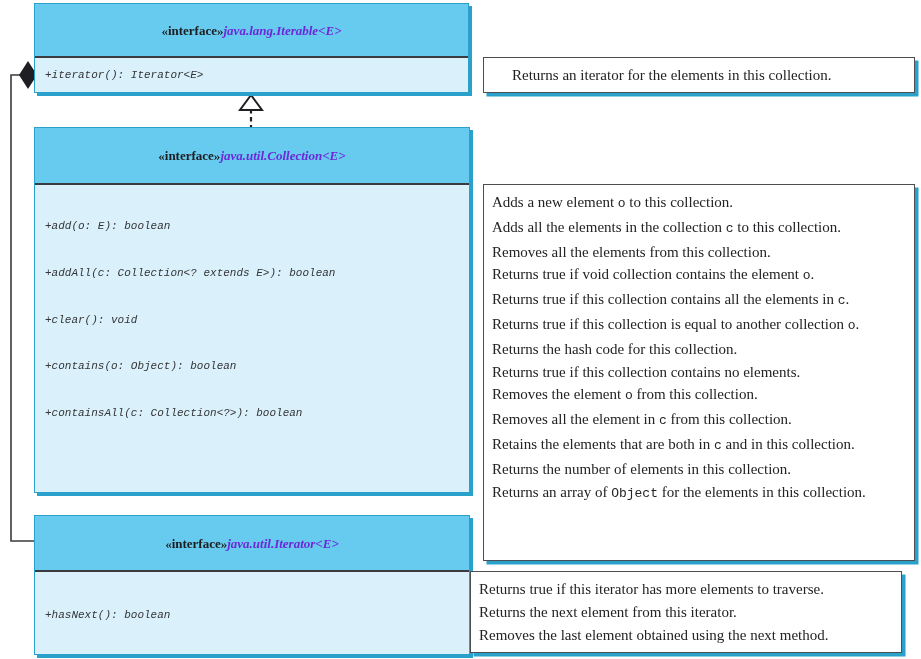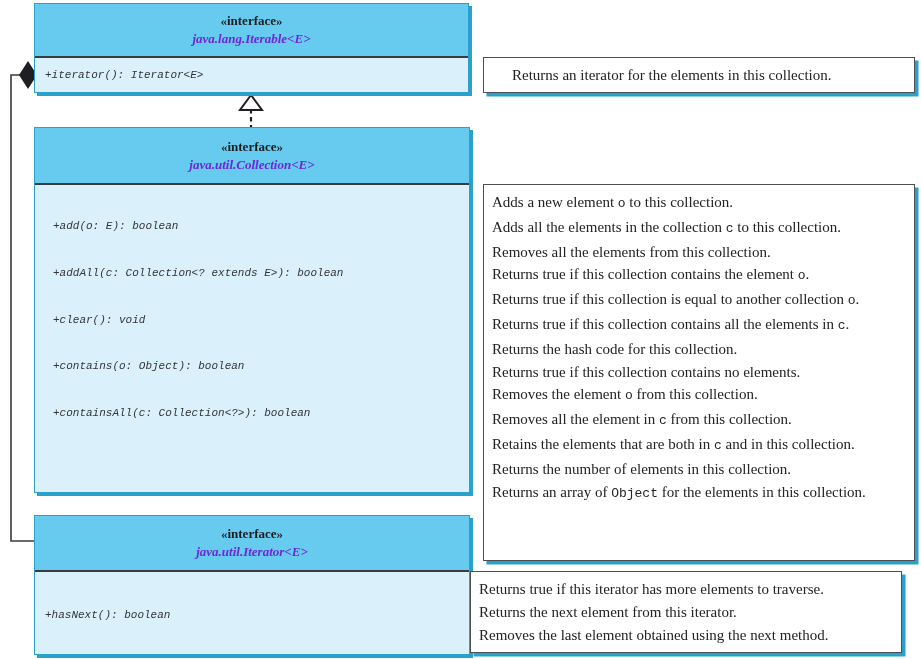--- a/index.html
+++ b/index.html
@@ -11,38 +11,38 @@
     position:absolute;
     background:#daf1fb;
     border:1px solid #29a1ca;
     box-shadow:3px 3px 0 #29a1ca;
     box-sizing:border-box;
     overflow:hidden;
   }
   .uml-header{
     background:#66cbee;
     border-bottom:2px solid #3a3b3e;
-    display:flex;flex-direction:column;justify-content:center;align-items:center;
+    display:flex;flex-direction:row;justify-content:center;align-items:center;
     box-sizing:border-box;
   }
   .stereotype{
     font-family:"Liberation Serif",serif;
     font-weight:bold;font-size:13px;line-height:17px;color:#1d1d20;
   }
   .iface-name{
     font-family:"Liberation Serif",serif;
     font-weight:bold;font-style:italic;font-size:13px;line-height:19px;color:#6d28d9;
   }
   .uml-methods{
     font-family:"Liberation Mono",monospace;
     font-style:italic;font-size:11px;color:#333436;
     white-space:pre;
   }
   .method{padding-left:10px;}
-  .methods-collection .method{line-height:22.8px;margin-left:8px;}
+  .methods-collection .method{line-height:22.8px;}
   .methods-iterator .method{line-height:23px;}
   .single-method-row{display:flex;align-items:center;height:100%;}
 
   .note-box{
     position:absolute;
     background:#ffffff;
     border:1.5px solid #4d4e52;
     box-shadow:3.5px 3.5px 0 #29a1ca;
     box-sizing:border-box;
     font-size:15px;color:#232325;
@@ -101,23 +101,23 @@
       
       
       
     </div>
   </div>
 
   <div class="note-box notes-collection pad-top-6" style="left:483px;top:184px;width:432px;height:377px;">
     <div class="note-line"><span>Adds a new element </span><span class="mono">o</span><span> to this collection.</span></div>
     <div class="note-line"><span>Adds all the elements in the collection </span><span class="mono">c</span><span> to this collection.</span></div>
     <div class="note-line"><span>Removes all the elements from this collection.</span></div>
-    <div class="note-line"><span>Returns true if this collection contains the element </span><span class="mono">o</span><span>.</span></div>
+    <div class="note-line"><span>Returns true if void collection contains the element </span><span class="mono">o</span><span>.</span></div>
+    <div class="note-line"><span>Returns true if this collection contains all the elements in </span><span class="mono">c</span><span>.</span></div>
     <div class="note-line"><span>Returns true if this collection is equal to another collection </span><span class="mono">o</span><span>.</span></div>
-    <div class="note-line"><span>Returns true if this collection contains all the elements in </span><span class="mono">c</span><span>.</span></div>
     <div class="note-line"><span>Returns the hash code for this collection.</span></div>
     <div class="note-line"><span>Returns true if this collection contains no elements.</span></div>
     <div class="note-line"><span>Removes the element </span><span class="mono">o</span><span> from this collection.</span></div>
     <div class="note-line"><span>Removes all the element in </span><span class="mono">c</span><span> from this collection.</span></div>
     <div class="note-line"><span>Retains the elements that are both in </span><span class="mono">c</span><span> and in this collection.</span></div>
     <div class="note-line"><span>Returns the number of elements in this collection.</span></div>
     <div class="note-line"><span>Returns an array of </span><span class="mono">Object</span><span> for the elements in this collection.</span></div>
   </div>
 
   <div class="uml-box" style="left:34px;top:515px;width:436px;height:140px;">

